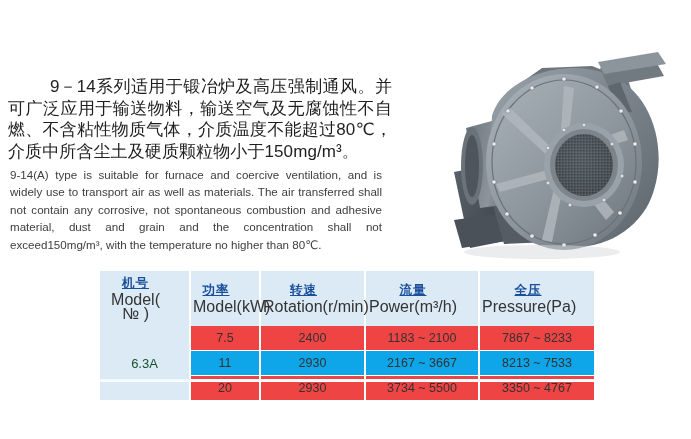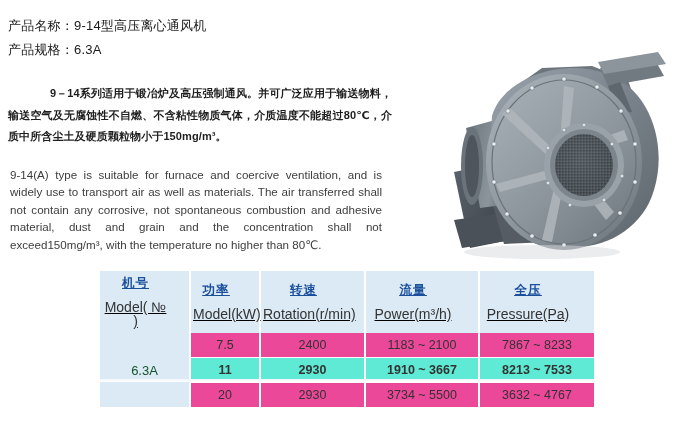--- a/index.html
+++ b/index.html
@@ -34,24 +34,24 @@
     color: #1a1a1a;
     line-height: 24px;
     white-space: nowrap;
     letter-spacing: 0.2px;
   }
 
   
   .cn-desc {
     position: absolute;
     left: 8px;
-    top: 83px;
+    top: 76px;
     width: 384px;
-    font-size: 11px;
-    font-weight: bold;
+    font-size: 17px;
+    font-weight: normal;
     line-height: 21.5px;
     color: #1e1e1e;
     text-align: justify;
     text-indent: 42px;
     letter-spacing: 0.1px;
   }
 
   
   .en-desc {
     position: absolute;
@@ -94,54 +94,53 @@
   .spec-table col.c-rotation { width: 105px; }
   .spec-table col.c-volume   { width: 114px; }
   .spec-table col.c-pressure { width: 115px; }
 
   .spec-table th {
     background: #dbeaf5;
     border-right: 2px solid #ffffff;
     padding: 4px 20px 5px 2px;
     vertical-align: middle;
     font-weight: normal;
-    text-decoration: underline;
   }
   .spec-table th:last-child { border-right: none; }
 
   .th-cn {
     display: block;
     font-size: 12.5px;
     font-weight: bold;
     color: #1a4f9c;
     text-decoration: underline;
     line-height: 16px;
     letter-spacing: 1px;
   }
   .th-en {
     display: block;
-    font-size: 14px;
+    font-size: 16px;
     color: #333333;
     line-height: 14px;
-    margin-top: 9px;
+    margin-top: 2px;
   }
 
   .spec-table td {
     height: 22px;
     text-align: center;
     vertical-align: middle;
     font-size: 12.5px;
     color: #333333;
     border-right: 2px solid #ffffff;
     border-bottom: 1px solid #ffffff;
-    background: #ec4899;
+    background: #ef4444;
   }
   .spec-table td:last-child { border-right: none; }
 
-  .spec-table tr.alt td { background: #5eead4; font-weight: bold; }
+  .spec-table tr.alt td { background: #0ea5e9; }
 
   td.model-cell {
     background: #dbeaf5 !important;
     font-size: 13px;
     color: #14532d;
   }
 
   
   .table-underline {
     position: absolute;
@@ -150,24 +149,20 @@
     width: 494px;
     height: 3px;
     background: linear-gradient(to bottom, #eef5fb, #ffffff);
   }
 </style>
 </head>
 <body>
 
 <div id="page">
 
-  <div class="meta-block">
-    <div class="meta-line">产品名称：9-14型高压离心通风机</div>
-    <div class="meta-line">产品规格：6.3A</div>
-  </div>
 
   <div class="cn-desc">9－14系列适用于锻冶炉及高压强制通风。并可广泛应用于输送物料，输送空气及无腐蚀性不自燃、不含粘性物质气体，介质温度不能超过80℃，介质中所含尘土及硬质颗粒物小于150mg/m³。</div>
 
   <div class="en-desc">9-14(A) type is suitable for furnace and coercive ventilation, and is widely use to transport air as well as materials. The air transferred shall not contain any corrosive, not spontaneous combustion and adhesive material, dust and grain and the concentration shall not exceed150mg/m³, with the temperature no higher than 80℃.</div>
 
   <div class="photo-wrap">
     <svg viewBox="0 0 290 212" xmlns="http://www.w3.org/2000/svg">
       <defs>
         <linearGradient id="gBody" x1="0" y1="0" x2="1" y2="1">
           <stop offset="0%" stop-color="#9aa3ab"></stop>
@@ -299,27 +294,27 @@
       <tr>
         <td class="model-cell" rowspan="3">6.3A</td>
         <td>7.5</td>
         <td>2400</td>
         <td>1183 ~ 2100</td>
         <td>7867 ~ 8233</td>
       </tr>
       <tr class="alt">
         <td>11</td>
         <td>2930</td>
-        <td>1910 ~ 3667</td>
+        <td>2167 ~ 3667</td>
         <td>8213 ~ 7533</td>
       </tr>
       <tr>
         <td>20</td>
         <td>2930</td>
         <td>3734 ~ 5500</td>
-        <td>3632 ~ 4767</td>
+        <td>3350 ~ 4767</td>
       </tr>
     </tbody>
   </table>
 
   <div class="table-underline"></div>
 
 </div>
 
 </body></html>

